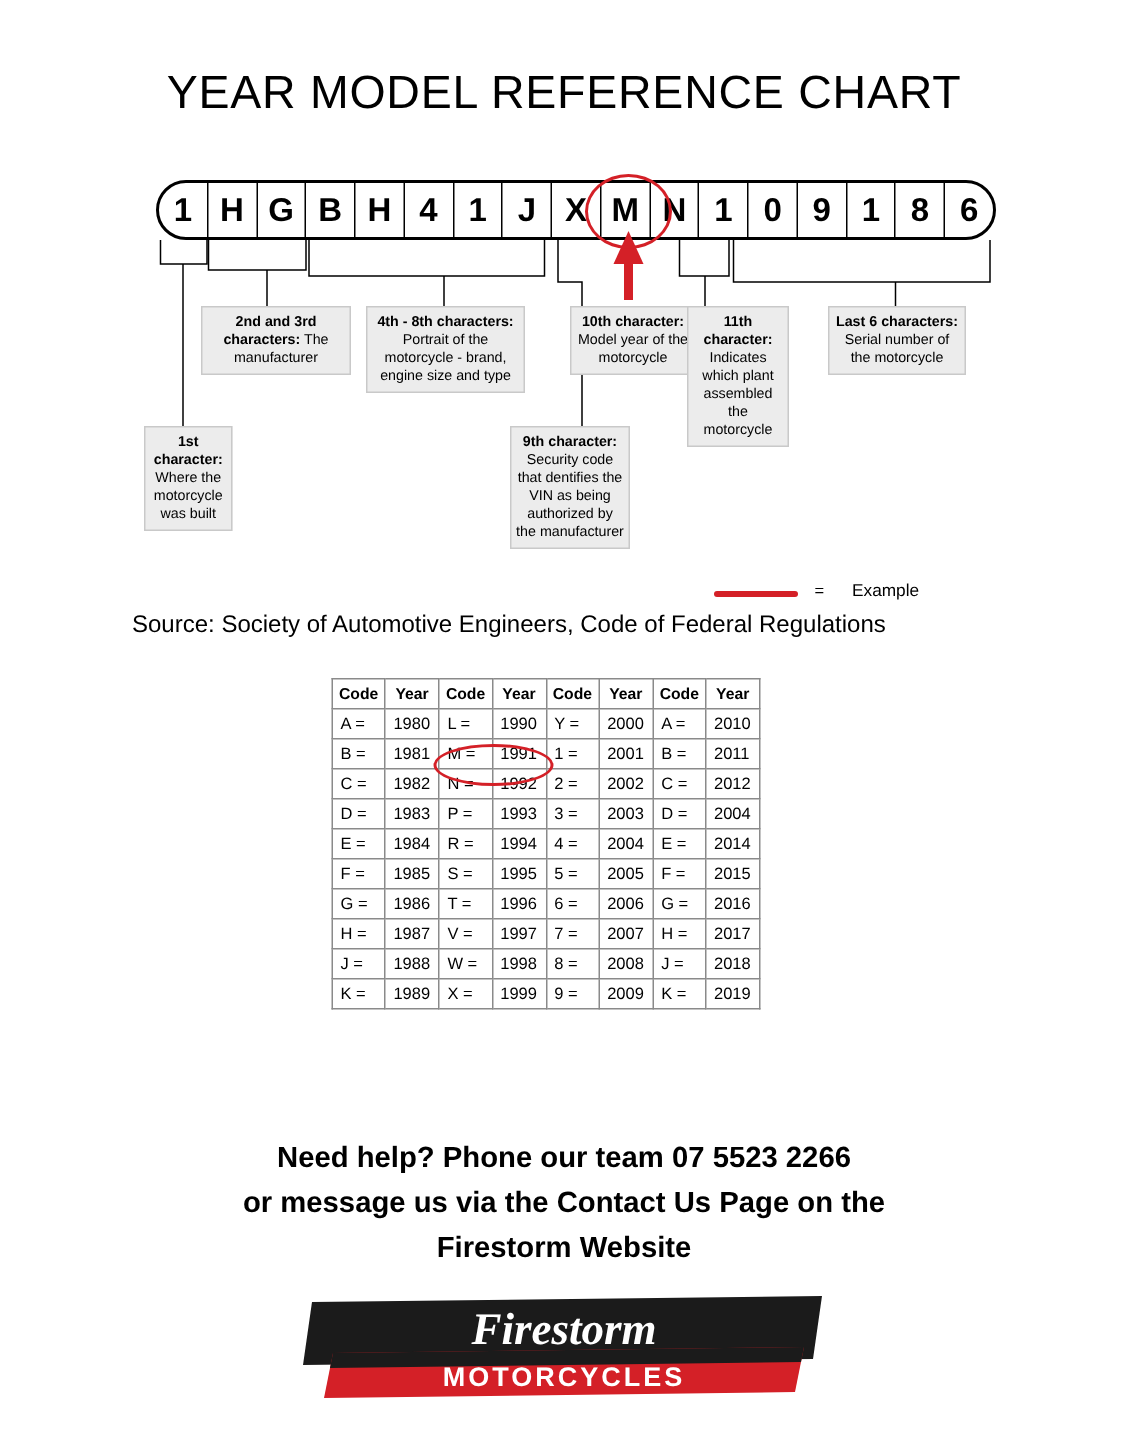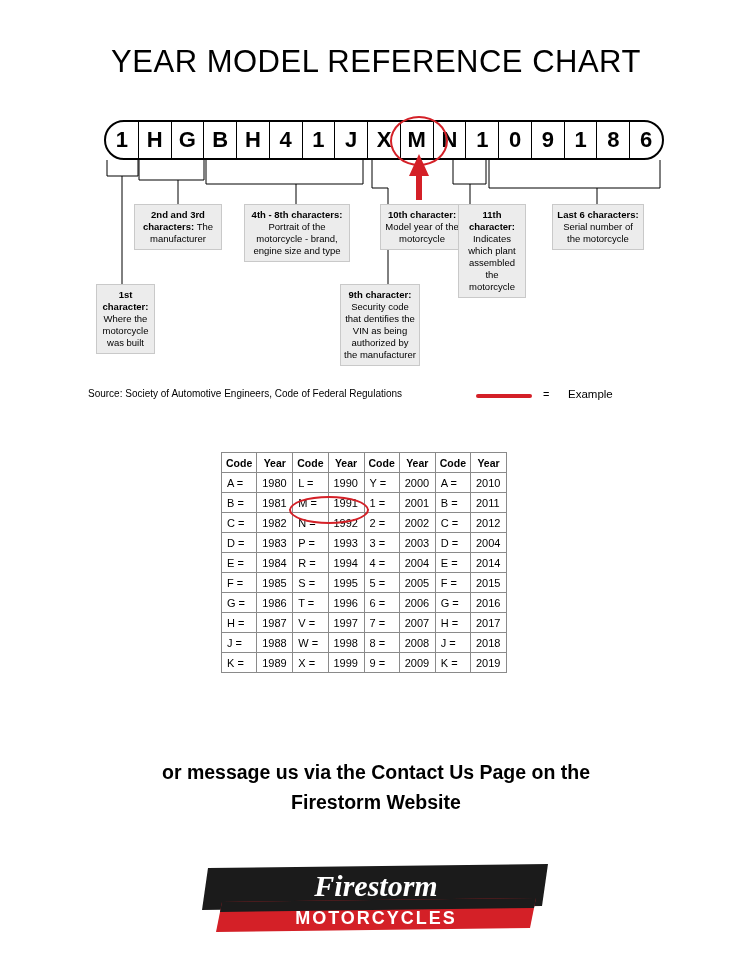--- a/index.html
+++ b/index.html
@@ -69,33 +69,33 @@
     box-sizing: border-box;
     font-size: 9.5px;
     line-height: 12px;
     text-align: center;
     padding: 4px 3px;
     color: #000;
   }
   .note b { font-weight: bold; }
 
   #note-1st   { left: 96px;  top: 284px; width: 59px;  }
-  #note-2nd3rd{ left: 134px; top: 204px; width: 88px;  }
+  #note-2nd3rd{ left: 134px; top: 204px; width: 100px;  }
   #note-4th8th{ left: 244px; top: 204px; width: 106px; }
   #note-9th   { left: 340px; top: 284px; width: 80px;  }
   #note-10th  { left: 380px; top: 204px; width: 84px;  }
   #note-11th  { left: 458px; top: 204px; width: 68px;  }
   #note-last6 { left: 552px; top: 204px; width: 92px;  }
 
   
   #source-line {
     position: absolute;
     left: 88px;
-    top: 388px;
-    font-size: 10px;
+    top: 408px;
+    font-size: 16px;
     text-align: right;
   }
   #example-dash {
     position: absolute;
     left: 476px;
     top: 389px;
     width: 56px;
     height: 14px;
   }
   #example-eq {
@@ -382,20 +382,21 @@
         <td class="code">K =</td>
         <td class="year">2019</td>
       </tr>
     </tbody>
   </table>
 </div>
 
 <div class="ellipse" id="ellipse-1991"></div>
 
 <div id="help-text">
+  <div>Need help?  Phone our team 07 5523 2266</div>
   <div>or message us via the Contact Us Page on the</div>
   <div>Firestorm Website</div>
 </div>
 
 <svg id="logo" viewBox="0 0 360 72">
 
   <polygon points="12,6 352,2 346,44 6,48" fill="#1b1b1b"></polygon>
 
   <polygon points="26,40 340,36 334,66 20,70" fill="#d42027"></polygon>
   <polygon points="26,40 340,36 338,46 24,50" fill="#1b1b1b"></polygon>

